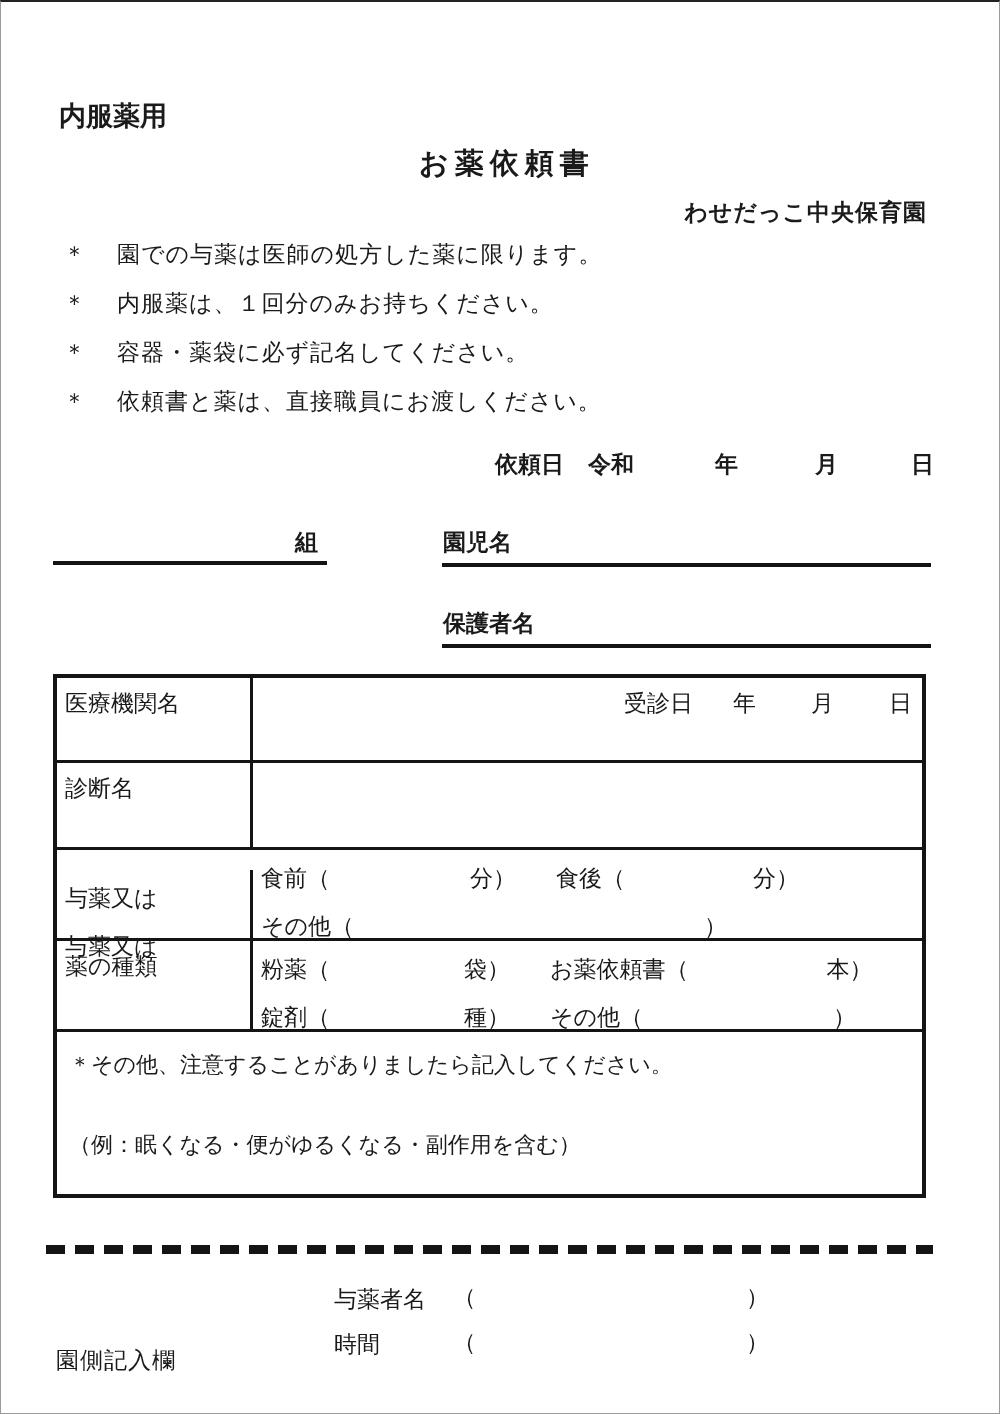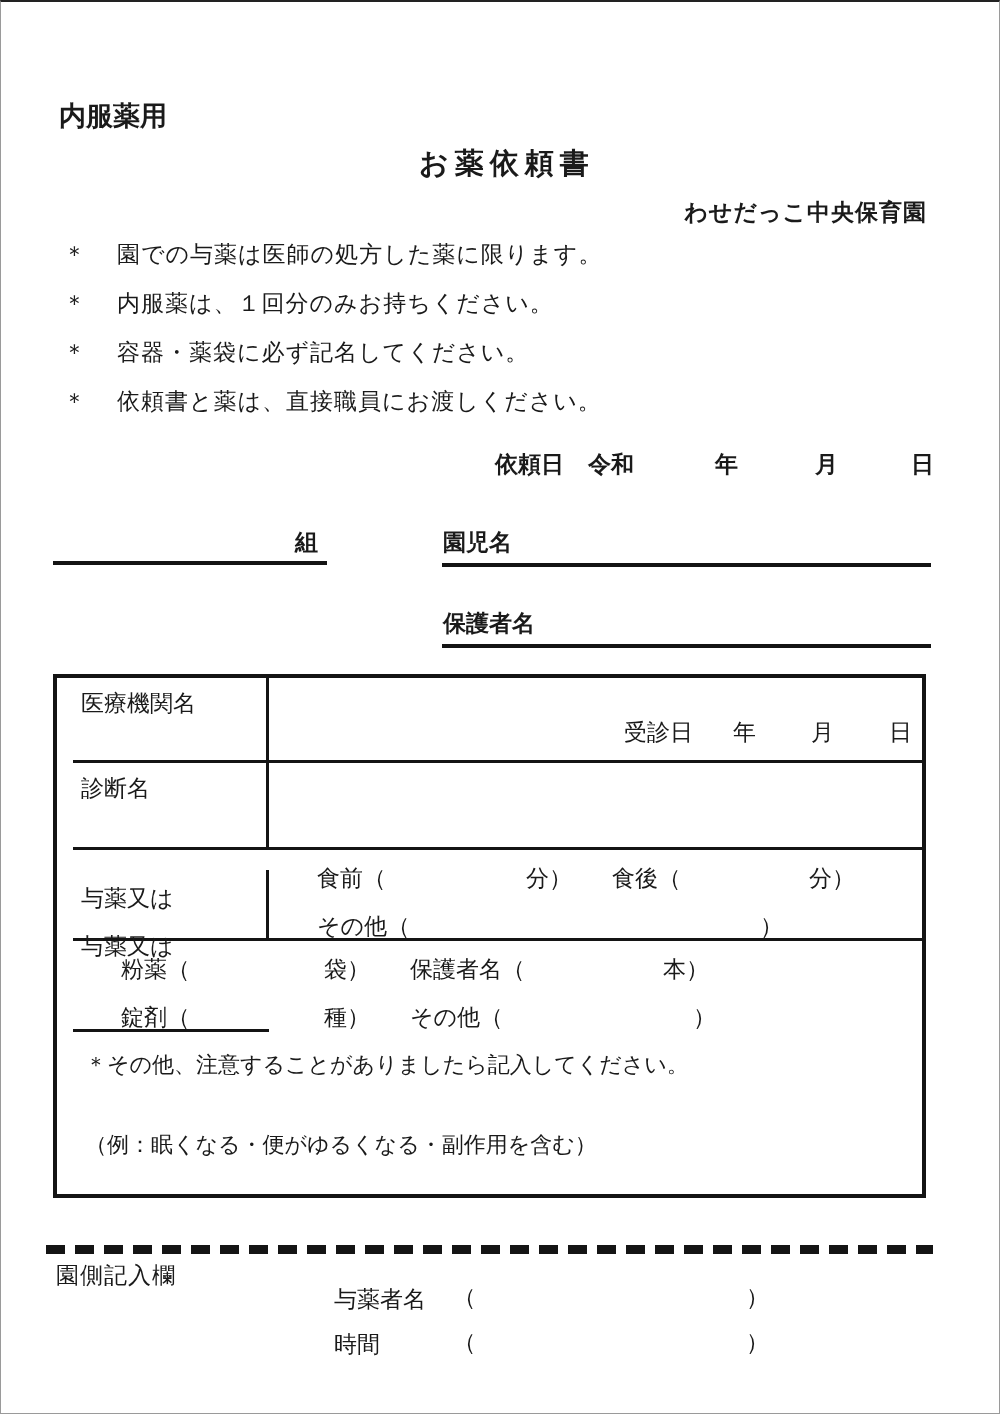--- a/index.html
+++ b/index.html
@@ -26,28 +26,27 @@
 
   
   .rule{position:absolute;height:4px;background:#141414;}
 
   
   .med-table{
     position:absolute;left:52px;top:672px;width:873px;height:524px;
     border:4px solid #141414;box-sizing:border-box;
     display:grid;grid-template-columns:196px 1fr;grid-template-rows:85px 87px 91px 91px 1fr;
     font-size:23px;
-    padding-left:16px;
   }
   .cell{box-sizing:border-box;border-bottom:3px solid #141414;}
   .cell.lab{border-right:3px solid #141414;padding:10px 4px 0 8px;}
   .cell.lab.ml{padding-top:4px;line-height:48px;margin-top:20px;}
   .cell.cnt{padding:0;}
-  .visit-line{display:flex;justify-content:flex-end;align-items:flex-end;padding:10px 10px 0 0;margin-top:29px;}
-  .lines{padding:4px 0 0 8px;line-height:48px;white-space:nowrap;margin-left:40px;}
+  .visit-line{display:flex;justify-content:flex-end;align-items:flex-end;padding:10px 10px 0 0;}
+  .lines{padding:4px 0 0 8px;line-height:48px;white-space:nowrap;}
   .sp{display:inline-block;}
   .note-cell{grid-column:1 / 3;border-bottom:none;padding:18px 12px 0 12px;}
   .note-l1{font-size:22px;}
   .note-l2{font-size:22px;margin-top:50px;}
 
   
   .cutline{
     position:absolute;left:45px;top:1243px;width:887px;height:9px;
     background:repeating-linear-gradient(90deg,#141414 0 19px,transparent 19px 29px);
   }
@@ -127,41 +126,44 @@
       <div class="lines">
         <div>
           <span>食前（</span><span class="sp" style="width:140px;"></span><span>分）</span><span class="sp" style="width:40px;"></span><span>食後（</span><span class="sp" style="width:128px;"></span><span>分）</span>
         </div>
         <div>
           <span>その他（</span><span class="sp" style="width:350px;"></span><span>）</span>
         </div>
       </div>
     </div>
 
+    <div class="cell lab">
+      <span>薬の種類</span>
+    </div>
     <div class="cell cnt">
       <div class="lines">
         <div>
-          <span>粉薬（</span><span class="sp" style="width:134px;"></span><span>袋）</span><span class="sp" style="width:40px;"></span><span>保護者名（</span><span class="sp" style="width:138px;"></span><span>本）</span>
+          <span>粉薬（</span><span class="sp" style="width:134px;"></span><span>袋）</span><span class="sp" style="width:40px;"></span><span>お薬依頼書（</span><span class="sp" style="width:138px;"></span><span>本）</span>
         </div>
         <div>
           <span>錠剤（</span><span class="sp" style="width:134px;"></span><span>種）</span><span class="sp" style="width:40px;"></span><span>その他（</span><span class="sp" style="width:190px;"></span><span>）</span>
         </div>
       </div>
     </div>
 
     <div class="cell note-cell">
       <div class="note-l1">＊その他、注意することがありましたら記入してください。</div>
       <div class="note-l2">（例：眠くなる・便がゆるくなる・副作用を含む）</div>
     </div>
   </div>
 
   <div class="cutline"></div>
 
   <div>
-    <span class="abs fs23" style="left:55px;top:1259px;letter-spacing:1px;">園側記入欄</span>
+    <span class="abs fs23" style="left:55px;top:1344px;letter-spacing:1px;">園側記入欄</span>
 
     <span class="abs fs23" style="left:333px;top:1283px;">与薬者名</span>
     <span class="abs fs23" style="left:452px;top:1281px;">（</span>
     <span class="abs fs23" style="left:745px;top:1281px;">）</span>
 
     <span class="abs fs23" style="left:333px;top:1328px;">時間</span>
     <span class="abs fs23" style="left:452px;top:1326px;">（</span>
     <span class="abs fs23" style="left:745px;top:1326px;">）</span>
   </div>
 

